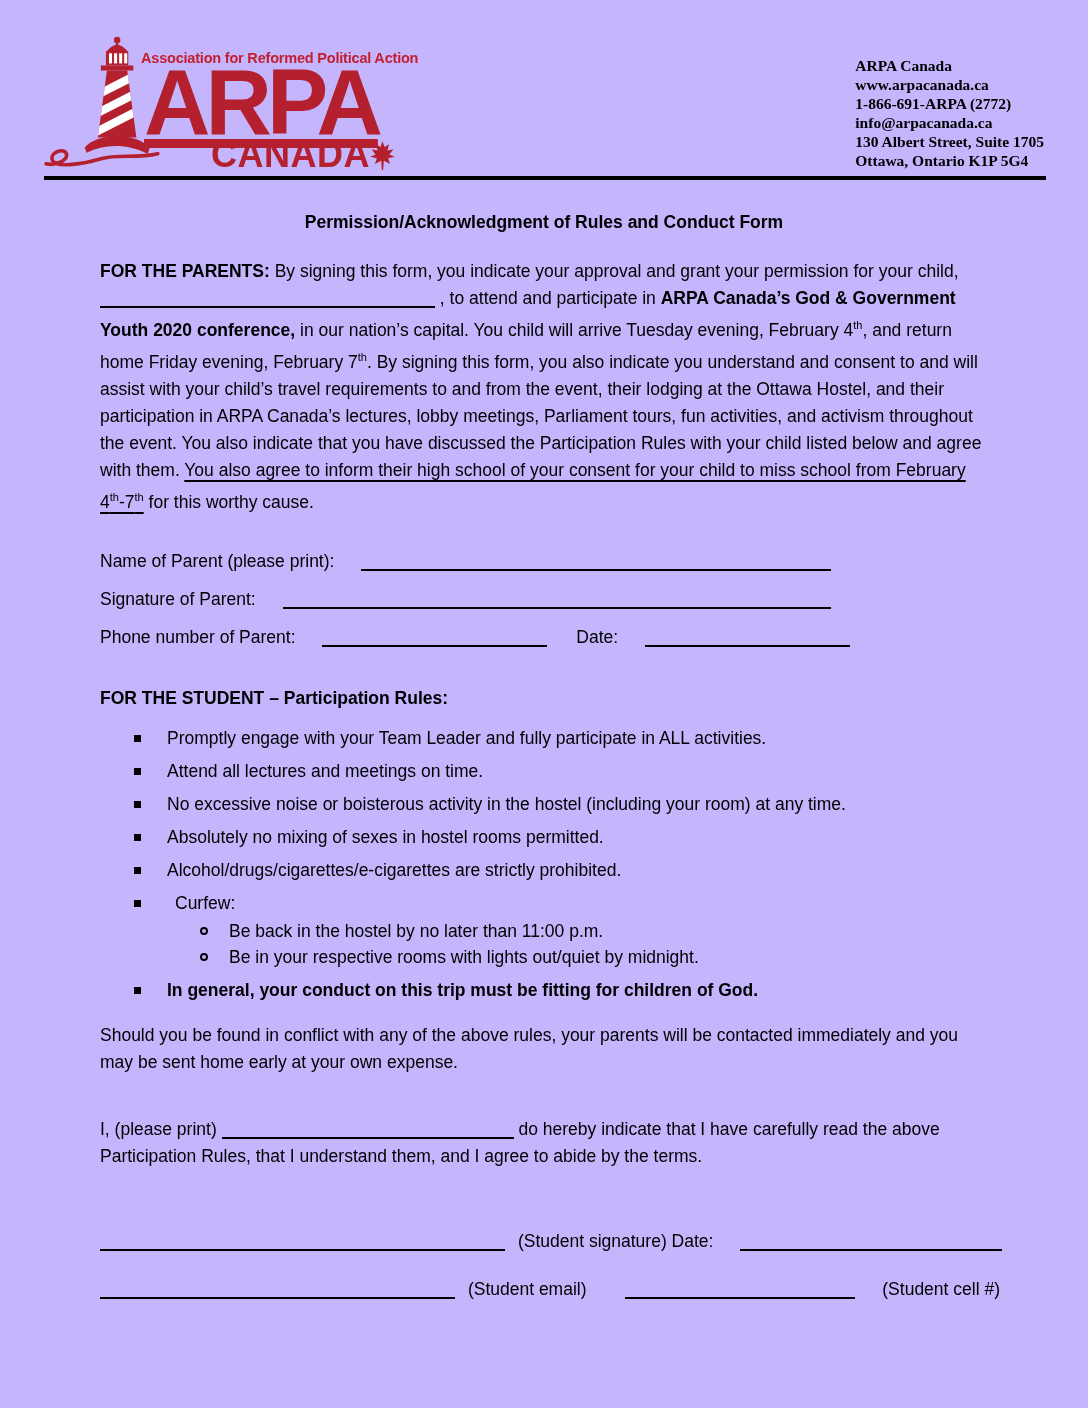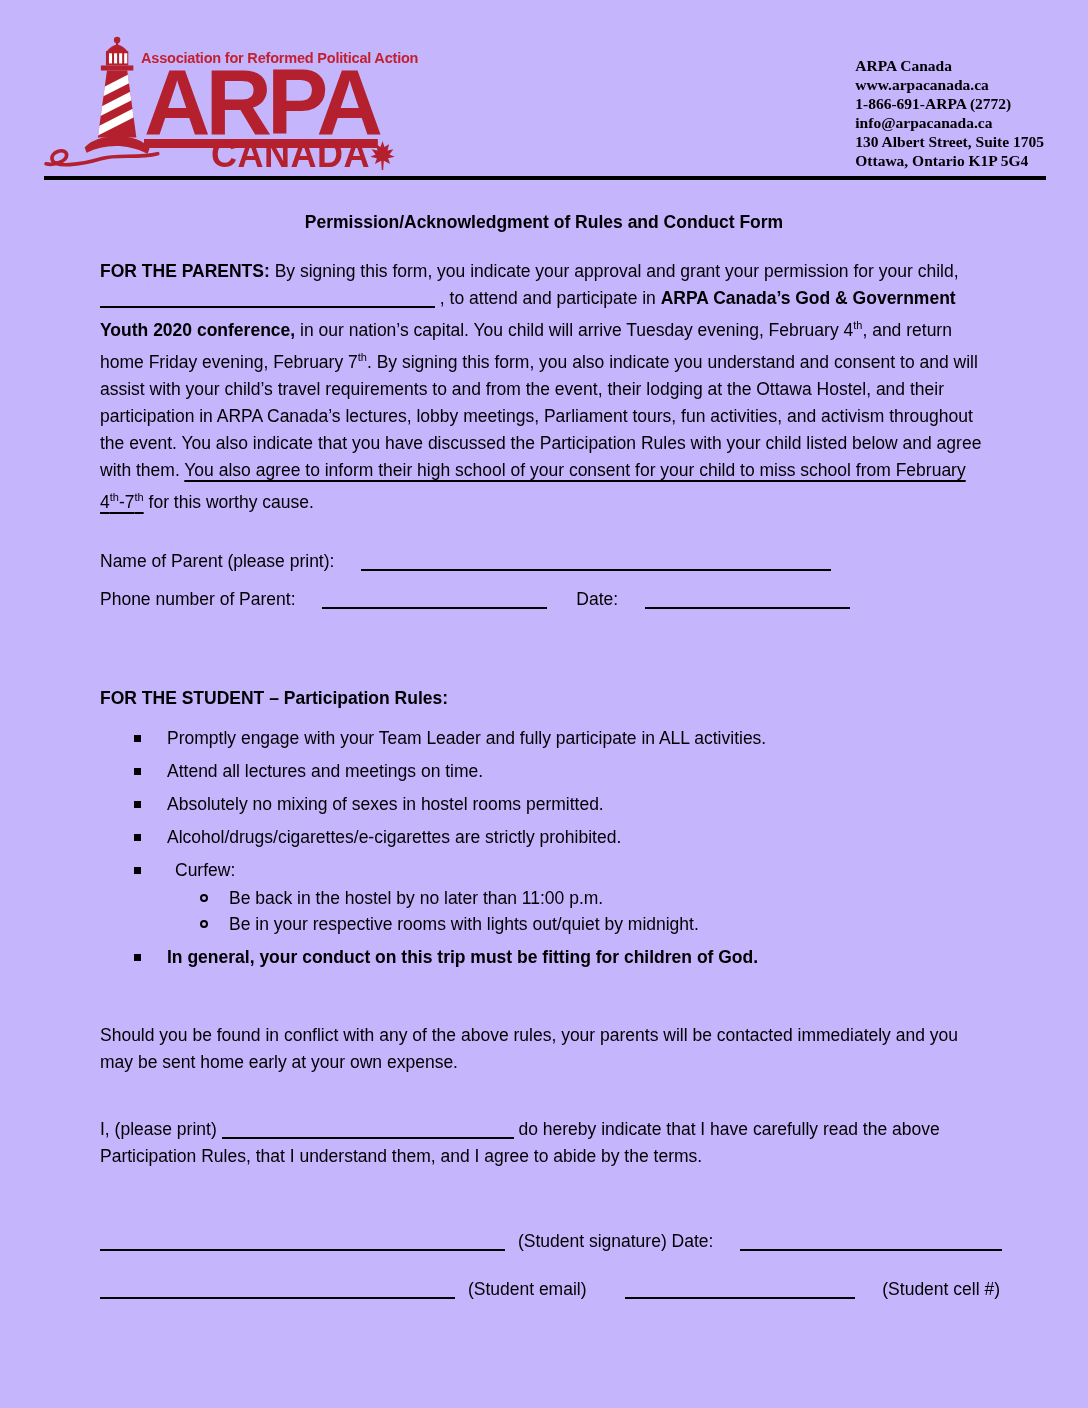--- a/index.html
+++ b/index.html
@@ -101,37 +101,45 @@
   <div class="content-abs parents para">
     <span class="b">FOR THE PARENTS:</span><span> By signing this form, you indicate your approval and grant your permission for your child, </span><span class="blank w335"></span><span> , to attend and participate in </span><span class="b">ARPA Canada’s God &amp; Government Youth 2020 conference,</span><span> in our nation’s capital. You child will arrive Tuesday evening, February 4</span><span class="sup">th</span><span>, and return home Friday evening, February 7</span><span class="sup">th</span><span>. By signing this form, you also indicate you understand and consent to and will assist with your child’s travel requirements to and from the event, their lodging at the Ottawa Hostel, and their participation in ARPA Canada’s lectures, lobby meetings, Parliament tours, fun activities, and activism throughout the event. You also indicate that you have discussed the Participation Rules with your child listed below and agree with them.  </span><span class="u"><span>You also agree to inform their high school of your consent for your child to miss school from February 4</span><span class="sup">th</span><span>-7</span><span class="sup">th</span></span><span> for this worthy cause.</span>
   </div>
 
   <div class="content-abs fields">
     <div class="field-row">
       <span>Name of Parent (please print):</span>
       <span class="blank w470 ml6"></span>
     </div>
     <div class="field-row">
+      <span>Signature of Parent:</span>
+      <span class="blank w548 ml6"></span>
+    </div>
+    <div class="field-row">
       <span>Phone number of Parent:</span>
       <span class="blank w225 ml6"></span>
       <span class="ml24">Date:</span>
       <span class="blank w205 ml6"></span>
     </div>
   </div>
 
   <div class="content-abs student-heading">FOR THE STUDENT – Participation Rules:</div>
 
   <div class="content-abs rules">
     <div class="rule-item">
         <span class="sq"></span>
         <span>Promptly engage with your Team Leader and fully participate in ALL activities.</span>
       </div>
     <div class="rule-item">
         <span class="sq"></span>
         <span>Attend all lectures and meetings on time.</span>
+      </div>
+    <div class="rule-item">
+        <span class="sq"></span>
+        <span>No excessive noise or boisterous activity in the hostel (including your room) at any time.</span>
       </div>
     <div class="rule-item">
         <span class="sq"></span>
         <span>Absolutely no mixing of sexes in hostel rooms permitted.</span>
       </div>
     <div class="rule-item">
         <span class="sq"></span>
         <span>Alcohol/drugs/cigarettes/e-cigarettes are strictly prohibited.</span>
       </div>
     <div class="rule-item" style="margin-bottom:2px;gap:8px;">

